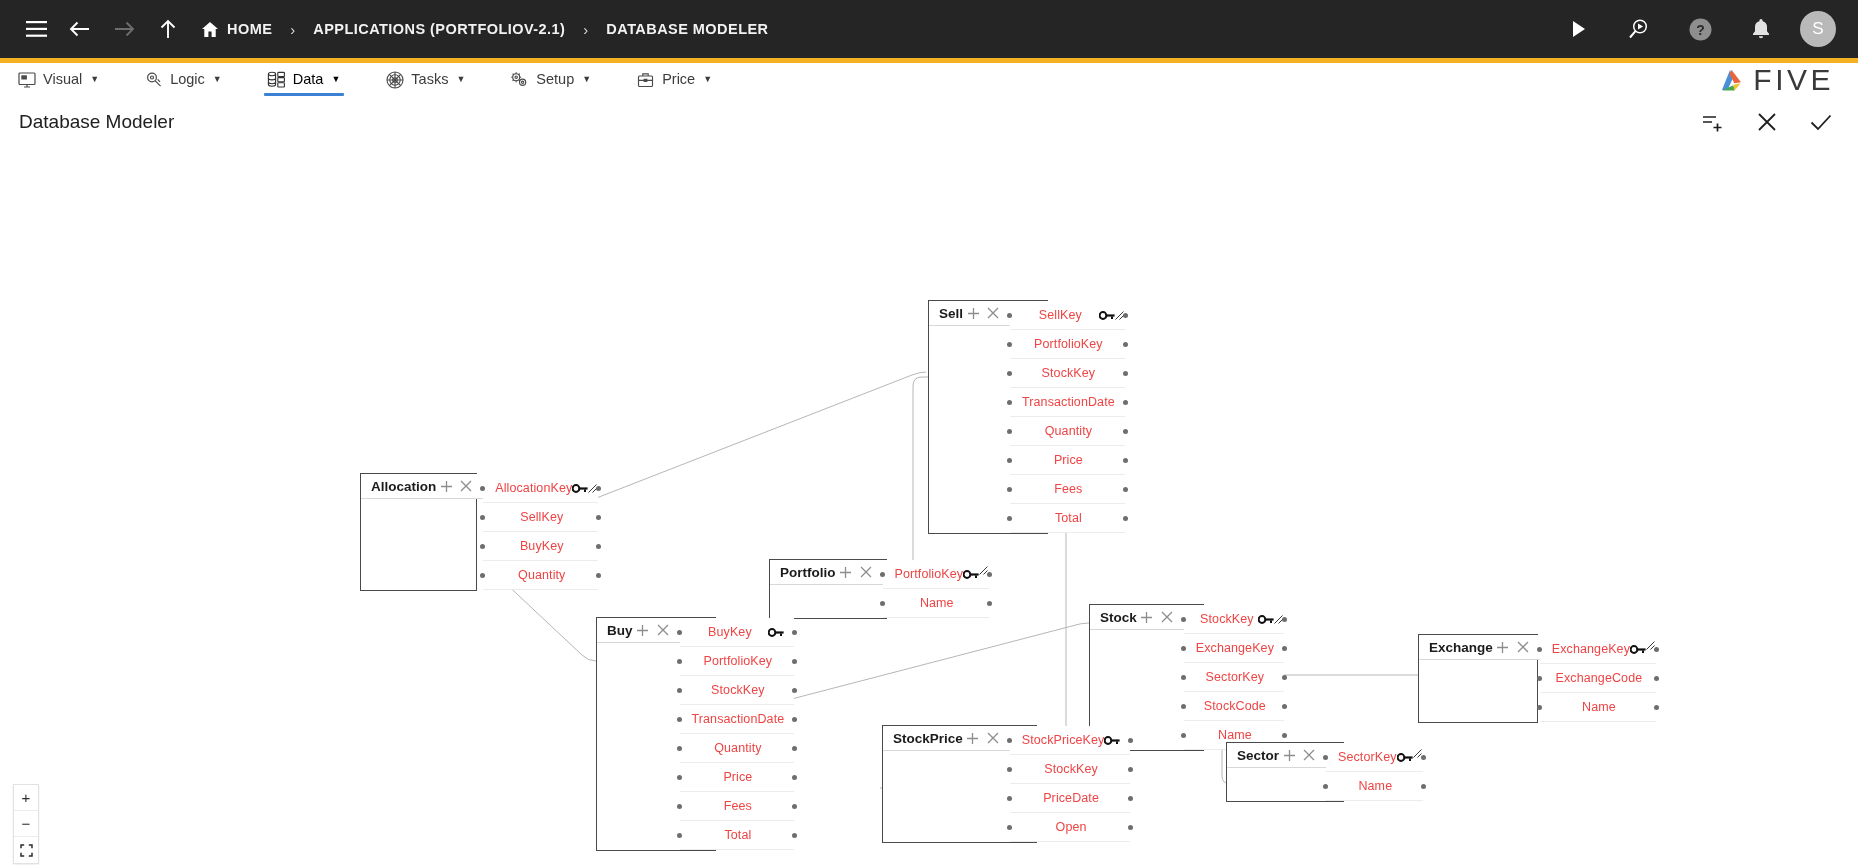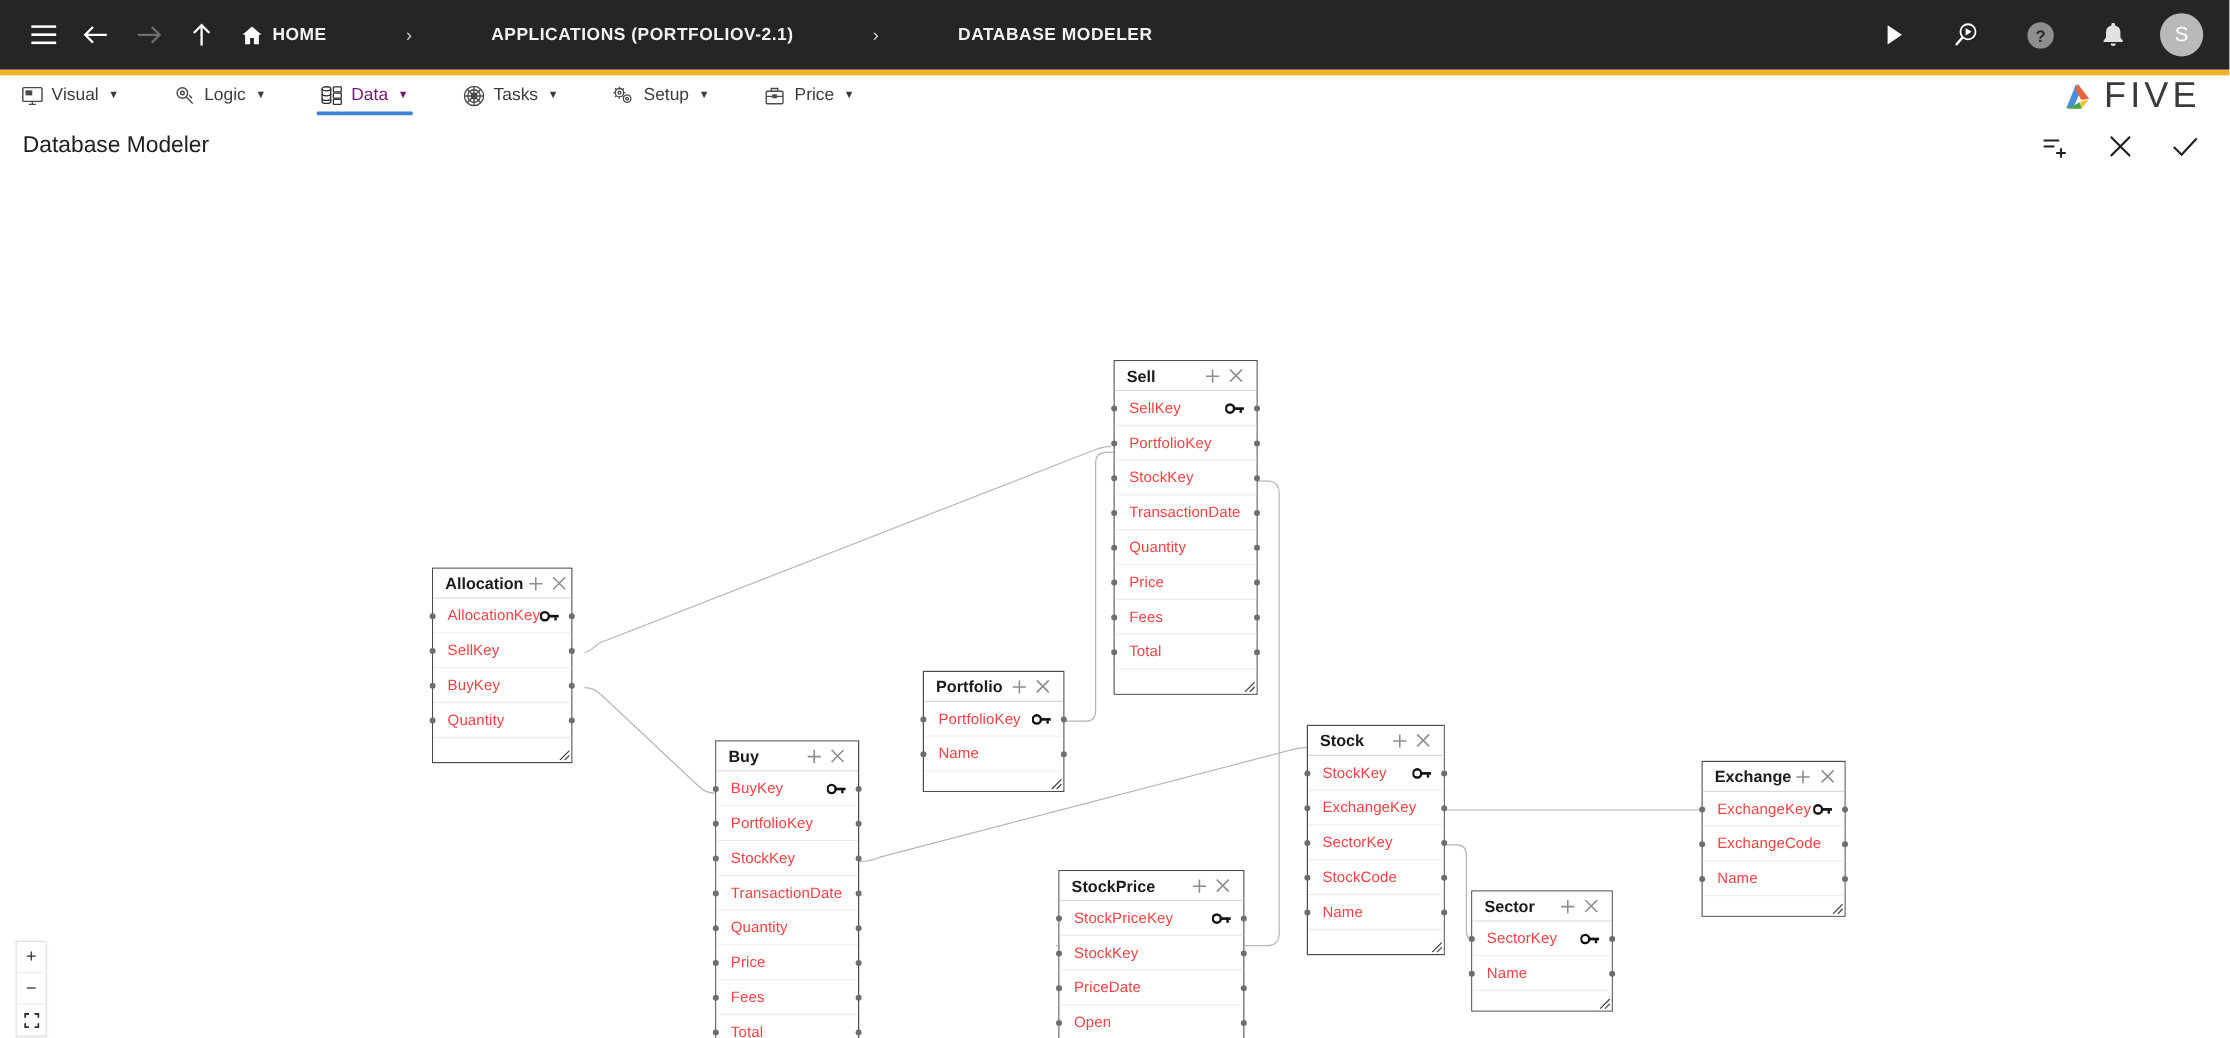--- a/index.html
+++ b/index.html
@@ -11,21 +11,21 @@
     -webkit-font-smoothing: antialiased;
   }
 
   
   #topbar {
     height:58px; background:#252525; display:flex; align-items:center;
     padding:0 22px 0 14px; color:#fff; position:relative;
   }
   .tb-icon { width:44px; height:44px; display:flex; align-items:center; justify-content:center; cursor:pointer; flex:0 0 auto;}
   .tb-icon svg { display:block; }
-  .crumbs { display:flex; align-items:center; margin-left:10px; flex:1 1 auto; min-width:0;gap:48px; }
+  .crumbs { display:flex; align-items:center; margin-left:10px; flex:1 1 auto; min-width:0; }
   .crumb {
     display:flex; align-items:center; gap:9px; cursor:pointer;
     font-size:14.5px; font-weight:700; letter-spacing:.45px; color:#f2f2f2;
     padding:4px 2px; white-space:nowrap;
   }
   .crumb-sep { margin:0 16px; color:#d8d8d8; font-size:15px; line-height:1; }
   .tb-right { display:flex; align-items:center; gap:17px; flex:0 0 auto; }
   .avatar {
     width:36px;height:36px;border-radius:50%;background:#b9b9b9;color:#fff;
     display:flex;align-items:center;justify-content:center;font-size:17px;font-weight:400;cursor:pointer;
@@ -37,21 +37,21 @@
     height:33px; background:#fff; display:flex; align-items:stretch;
     padding-left:14px; position:relative; border-bottom:0;text-align:right;
   }
   .menu-item {
     display:flex; align-items:center; gap:7px; padding:0 16px 0 3px;
     margin-right:26px; cursor:pointer; position:relative;
     font-size:14.5px; color:#3c3c3c; font-weight:400;
   }
   .menu-item .mtxt { line-height:1; }
   .menu-item .caret { font-size:9px; line-height:1; margin-left:1px; }
-  .menu-item.active .mtxt, .menu-item.active .caret { color:#701a75; }
+  .menu-item.active .mtxt, .menu-item.active .caret { color:#000000; }
   .menu-item.active::after {
     content:""; position:absolute; left:0; right:12px; bottom:0;
     height:3px; background:#3b82d6; border-radius:1px;
   }
   .mico { width:19px; height:19px; display:flex; align-items:center; justify-content:center; }
   #five-logo {
     position:absolute; right:24px; top:50%; transform:translateY(-50%);
     display:flex; align-items:center; gap:7px;
   }
   #five-logo .ftxt { font-size:30px; letter-spacing:3.5px; color:#3a3a3a; font-weight:400; }
@@ -67,21 +67,21 @@
 
   
   #canvas {
     position:relative; width:1858px; height:722px; background:#fff; overflow:hidden;
   }
   #wires { position:absolute; inset:0; width:1858px; height:722px; pointer-events:none; }
 
   
   .node {
     position:absolute; background:#fff; border:1px solid #4a4a4a;
-    box-shadow:0 0 0 0 rgba(0,0,0,0); display:flex; flex-direction:column;
+    box-shadow:0 0 0 0 rgba(0,0,0,0); display:flex; flex-direction:row;text-align:center;
   }
   .node-head {
     display:flex; align-items:center; height:25px; padding:0 7px 0 10px;
     border-bottom:1px solid #d8d8d8; background:#fff;
   }
   .node-title { font-size:13.5px; font-weight:700; color:#1b1b1b; flex:1 1 auto; white-space:nowrap; }
   .nh-btn {
     width:20px;height:20px;display:flex;align-items:center;justify-content:center;
     cursor:pointer; color:#8d8d8d; flex:0 0 auto;
   }

